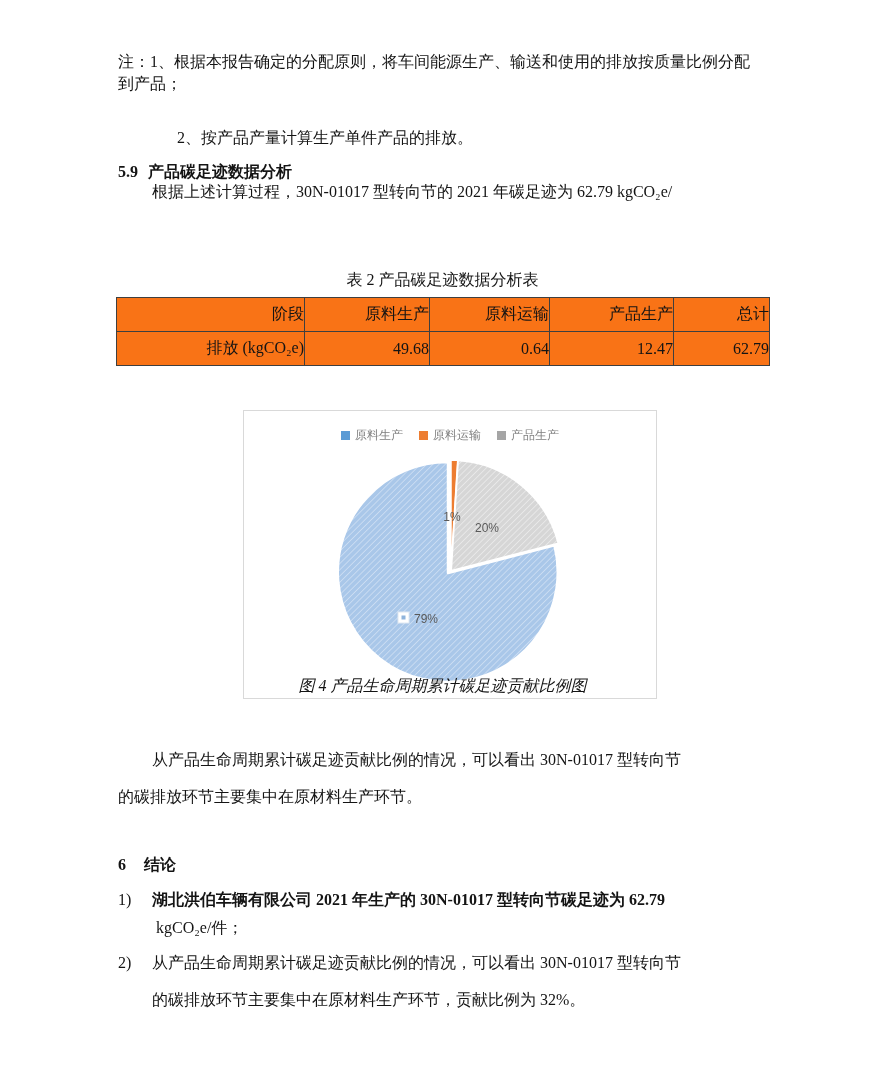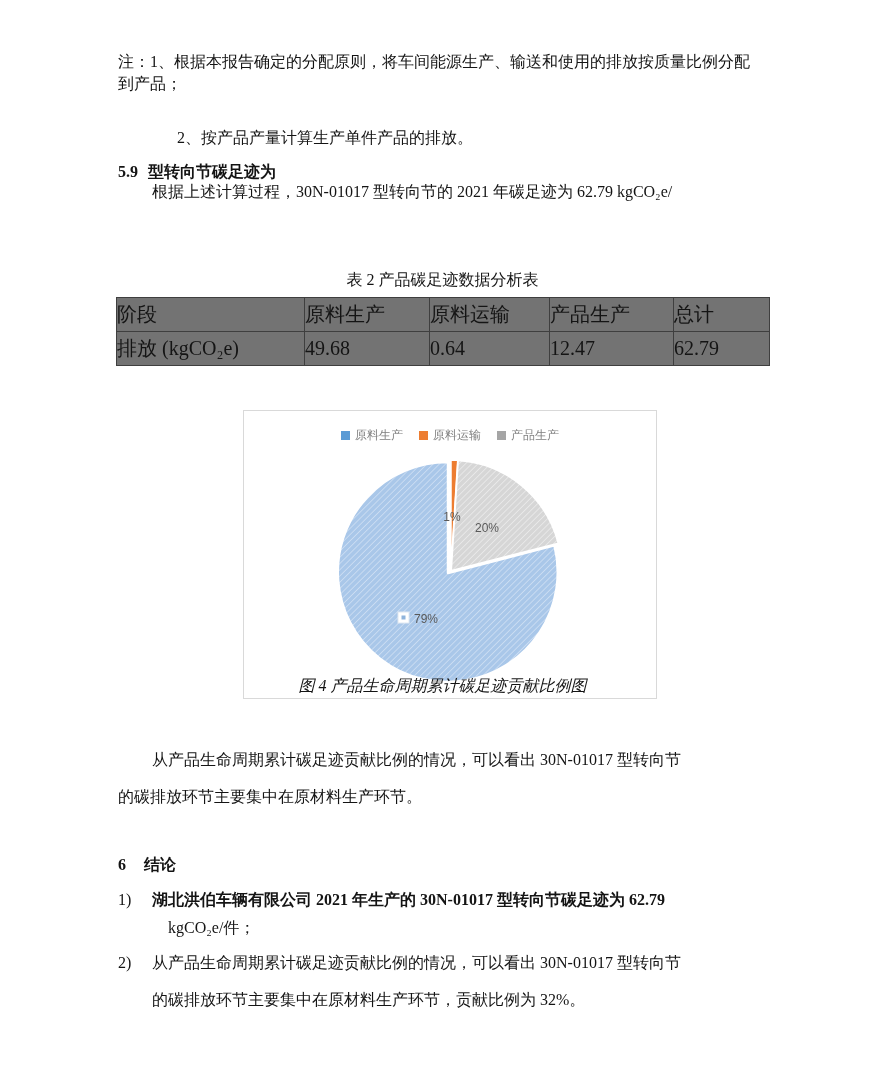--- a/index.html
+++ b/index.html
@@ -11,22 +11,22 @@
   .line { position:absolute; white-space:nowrap; line-height:20px; }
   .bold { font-weight:bold; }
   .centered { left:116px; width:653px; text-align:center; white-space:nowrap; }
 
   
   .dtable {
     position:absolute; left:116px; top:297px; width:653px;
     border-collapse:collapse; table-layout:fixed;
   }
   .dtable td {
-    border:1.4px solid #3f3f3f; height:33px; text-align:left;
-    vertical-align:middle; font-size:20px; padding:0; background:#737373;
+    border:1.4px solid #3f3f3f; height:33px; text-align:right;
+    vertical-align:middle; font-size:16px; padding:0; background:#f97316;
   }
 
   
   .chartbox {
     position:absolute; left:243px; top:410px; width:412px; height:287px;
     border:1px solid #d9d9d9; background:#ffffff;
   }
   .chartbox svg { position:absolute; left:0; top:0; }
   .legend {
     position:absolute; top:16px; left:0; right:0;
@@ -48,21 +48,21 @@
 </head>
 <body>
 
 <div class="page">
 
   <div class="line" style="left:118px; top:52px;">注：1、根据本报告确定的分配原则，将车间能源生产、输送和使用的排放按质量比例分配</div>
   <div class="line" style="left:118px; top:74px;">到产品；</div>
   <div class="line" style="left:152px; top:128px;margin-left:25px;">2、按产品产量计算生产单件产品的排放。</div>
 
   <div class="line bold" style="left:118px; top:162px;">
-    <span>5.9</span><span style="display:inline-block;width:10px;"></span><span>型转向节碳足迹为</span>
+    <span>5.9</span><span style="display:inline-block;width:10px;"></span><span>产品碳足迹数据分析</span>
   </div>
 
   <div class="line" style="left:152px; top:182px;">根据上述计算过程，30N-01017 型转向节的 2021 年碳足迹为 62.79 kgCO₂e/</div>
 
   <div class="line centered" style="top:270px;">表 2 产品碳足迹数据分析表</div>
 
   <table class="dtable">
     <colgroup>
       <col style="width:188px">
         <col style="width:125px">
@@ -136,19 +136,19 @@
 
   <div class="line" style="left:152px; top:750px;">从产品生命周期累计碳足迹贡献比例的情况，可以看出 30N-01017 型转向节</div>
   <div class="line" style="left:118px; top:787px;">的碳排放环节主要集中在原材料生产环节。</div>
 
   <div class="line bold" style="left:118px; top:855px;">
     <span>6</span><span style="display:inline-block;width:18px;"></span><span>结论</span>
   </div>
 
   <div class="list-marker" style="left:118px; top:890px;">1)</div>
   <div class="line" style="left:152px; top:890px;font-weight:bold;">湖北洪伯车辆有限公司 2021 年生产的 30N-01017 型转向节碳足迹为 62.79</div>
-  <div class="line" style="left:168px; top:918px;">kgCO₂e/件；</div>
+  <div class="line" style="left:156px; top:918px;">kgCO₂e/件；</div>
 
   <div class="list-marker" style="left:118px; top:953px;">2)</div>
   <div class="line" style="left:152px; top:953px;">从产品生命周期累计碳足迹贡献比例的情况，可以看出 30N-01017 型转向节</div>
   <div class="line" style="left:152px; top:990px;">的碳排放环节主要集中在原材料生产环节，贡献比例为 32%。</div>
 
 </div>
 
 </body></html>

